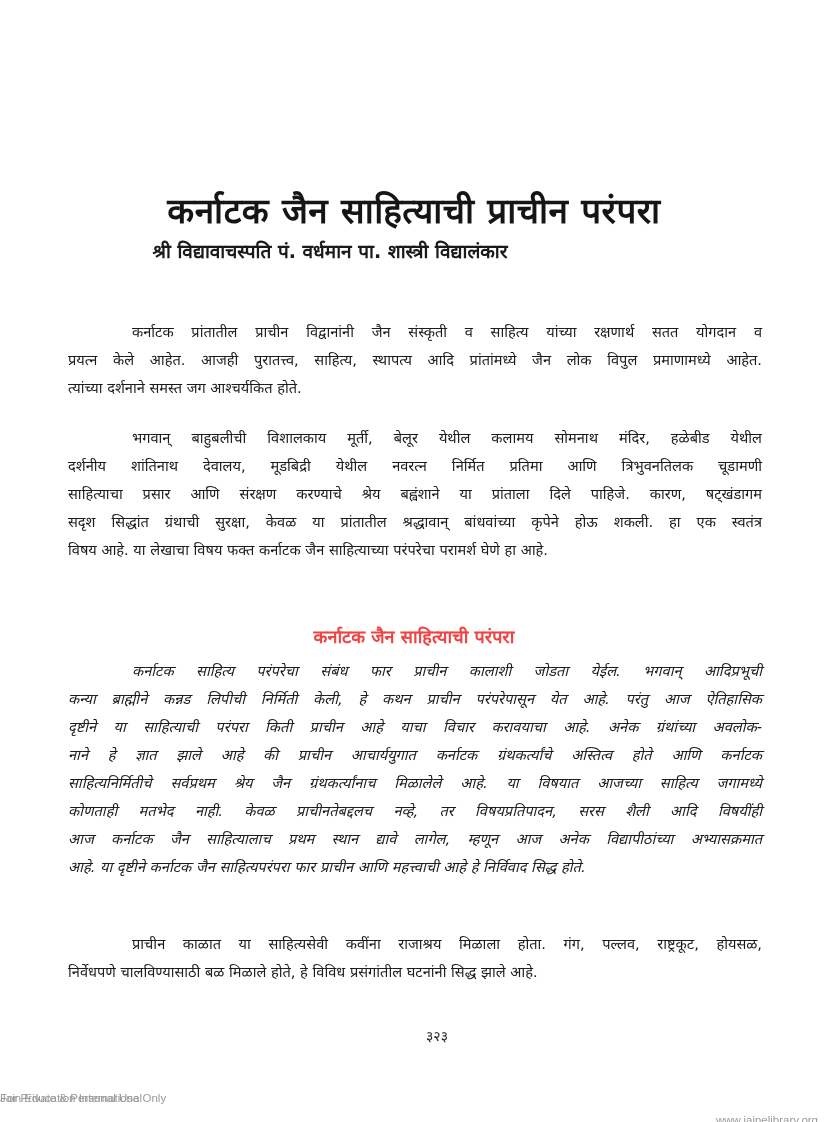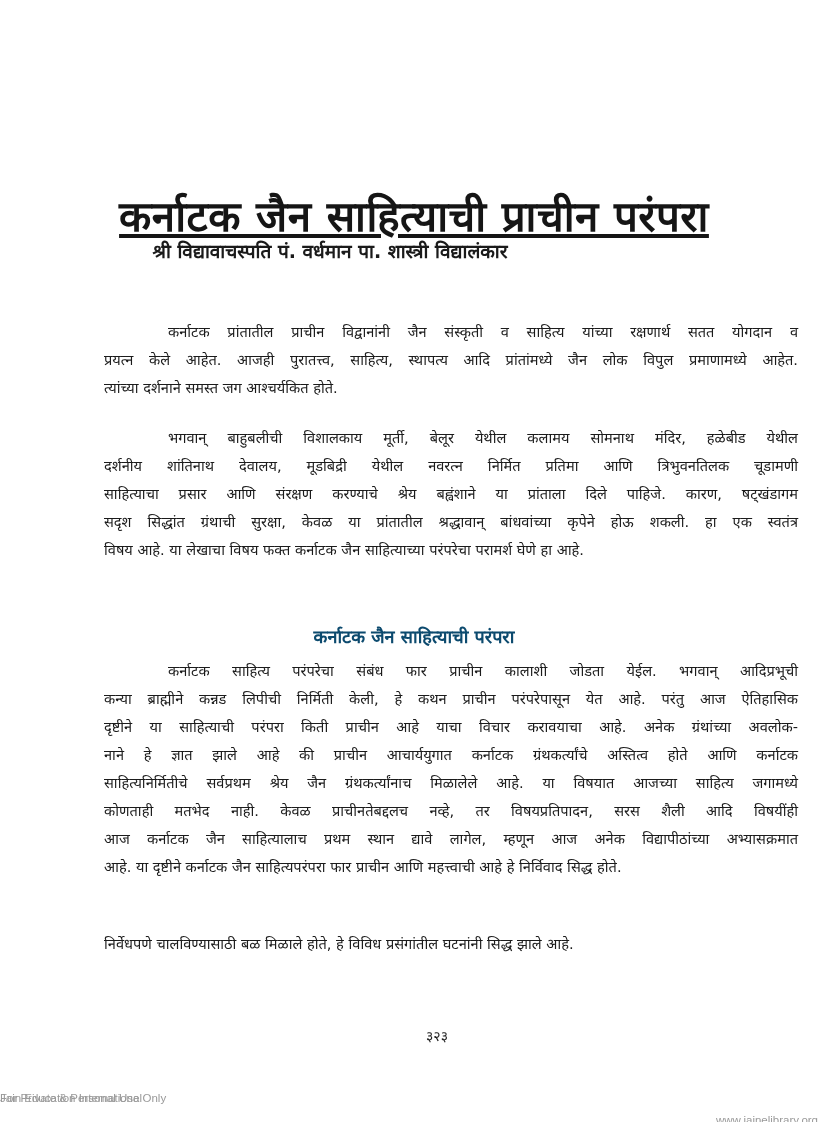--- a/index.html
+++ b/index.html
@@ -1,37 +1,36 @@
 <!DOCTYPE html>
 <html><head>
 <meta charset="utf-8">
 <style>
   html, body { margin: 0; padding: 0; background: #ffffff; }
   body { width: 828px; height: 1122px; position: relative; overflow: hidden; color: #111; }
   .page { position: absolute; left: 0; top: 0; width: 828px; height: 1122px; }
   .title {
     position: absolute; left: 0; width: 828px; top: 186px; text-align: center;
-    font-family: "DejaVu Sans", sans-serif; font-weight: bold; font-size: 42px; letter-spacing: 0.5px;
+    font-family: "DejaVu Sans", sans-serif; font-weight: bold; font-size: 35px; letter-spacing: 0.5px;
     color: #151515;
-    text-decoration: underline;
   }
   .author {
     position: absolute; left: 0; width: 660px; top: 238px; text-align: center;
     font-family: "DejaVu Sans", sans-serif; font-weight: bold; font-size: 19px; color: #1a1a1a;
   }
   .body {
     position: absolute; left: 68px; width: 694px;
-    font-family: "DejaVu Sans", sans-serif; font-size: 14.6px; color: #1b1b1b; margin-left: 36px;
+    font-family: "DejaVu Sans", sans-serif; font-size: 14.6px; color: #1b1b1b;
   }
   .line { display: block; height: 28px; line-height: 28px; white-space: nowrap; text-align: justify; text-align-last: justify; }
   .line.last { text-align-last: left; }
   .line.indent { padding-left: 64px; }
   .section-heading {
     position: absolute; left: 0; width: 828px; top: 624px; text-align: center;
-    font-family: "DejaVu Sans", sans-serif; font-weight: bold; font-size: 18px; color: #0c4a6e;
+    font-family: "DejaVu Sans", sans-serif; font-weight: bold; font-size: 18px; color: #ef4444;
   }
   .page-number {
     position: absolute; left: 0; width: 828px; top: 1026px; text-align: center;
     font-family: "DejaVu Sans", sans-serif; font-size: 14px; color: #222; padding-left: 23px;
   }
   .footer {
     position: absolute; top: 1092px; font-family: "Liberation Sans", sans-serif; font-size: 11.5px; color: #9a9a9a;
   }
   .footer.left { left: 0; }
   .footer.center { left: 0; width: 828px; }
@@ -54,32 +53,33 @@
   <div class="body" style="top:424px;">
     <span class="line indent">भगवान् बाहुबलीची  विशालकाय मूर्ती,  बेलूर  येथील  कलामय  सोमनाथ मंदिर,  हळेबीड येथील</span>
     <span class="line">दर्शनीय शांतिनाथ देवालय,  मूडबिद्री येथील  नवरत्न  निर्मित  प्रतिमा  आणि  त्रिभुवनतिलक  चूडामणी</span>
     <span class="line">साहित्याचा प्रसार आणि संरक्षण करण्याचे श्रेय बह्वंशाने  या  प्रांताला  दिले  पाहिजे.  कारण,  षट्खंडागम</span>
     <span class="line">सदृश सिद्धांत ग्रंथाची सुरक्षा, केवळ या प्रांतातील श्रद्धावान् बांधवांच्या कृपेने होऊ शकली.  हा एक  स्वतंत्र</span>
     <span class="line last">विषय आहे. या लेखाचा विषय फक्त कर्नाटक जैन साहित्याच्या परंपरेचा परामर्श घेणे हा आहे.</span>
   </div>
 
   <div class="section-heading">कर्नाटक जैन साहित्याची परंपरा</div>
 
-  <div class="body" style="top:657px;">
+  <div class="body" style="top:657px;font-style:italic;">
     <span class="line indent">कर्नाटक साहित्य परंपरेचा  संबंध  फार  प्राचीन  कालाशी  जोडता येईल.  भगवान्  आदिप्रभूची</span>
     <span class="line">कन्या ब्राह्मीने कन्नड लिपीची निर्मिती केली, हे कथन प्राचीन परंपरेपासून  येत आहे. परंतु आज ऐतिहासिक</span>
     <span class="line">दृष्टीने या साहित्याची परंपरा किती प्राचीन आहे याचा विचार करावयाचा आहे.  अनेक  ग्रंथांच्या अवलोक-</span>
     <span class="line">नाने हे ज्ञात  झाले  आहे की  प्राचीन  आचार्ययुगात  कर्नाटक  ग्रंथकर्त्यांचे  अस्तित्व होते आणि कर्नाटक</span>
     <span class="line">साहित्यनिर्मितीचे सर्वप्रथम श्रेय जैन ग्रंथकर्त्यांनाच मिळालेले आहे. या विषयात  आजच्या  साहित्य  जगामध्ये</span>
     <span class="line">कोणताही मतभेद नाही. केवळ  प्राचीनतेबद्दलच नव्हे, तर  विषयप्रतिपादन,  सरस  शैली  आदि  विषयींही</span>
     <span class="line">आज कर्नाटक जैन साहित्यालाच प्रथम स्थान द्यावे लागेल, म्हणून आज अनेक  विद्यापीठांच्या  अभ्यासक्रमात</span>
     <span class="line last">आहे. या दृष्टीने कर्नाटक जैन साहित्यपरंपरा फार प्राचीन आणि महत्त्वाची आहे हे निर्विवाद सिद्ध होते.</span>
   </div>
 
   <div class="body" style="top:930px;">
+    <span class="line indent">प्राचीन काळात  या साहित्यसेवी कवींना राजाश्रय मिळाला होता.  गंग,  पल्लव, राष्ट्रकूट, होयसळ,</span>
     <span class="line last">निर्वेधपणे चालविण्यासाठी बळ मिळाले होते, हे विविध प्रसंगांतील घटनांनी सिद्ध झाले आहे.</span>
   </div>
 
   <div class="page-number">३२३</div>
 
   <div class="footer left">Jain Education International</div>
   <div class="footer center">For Private &amp; Personal Use Only</div>
   <div class="footer right">www.jainelibrary.org</div>
 
 </div>

